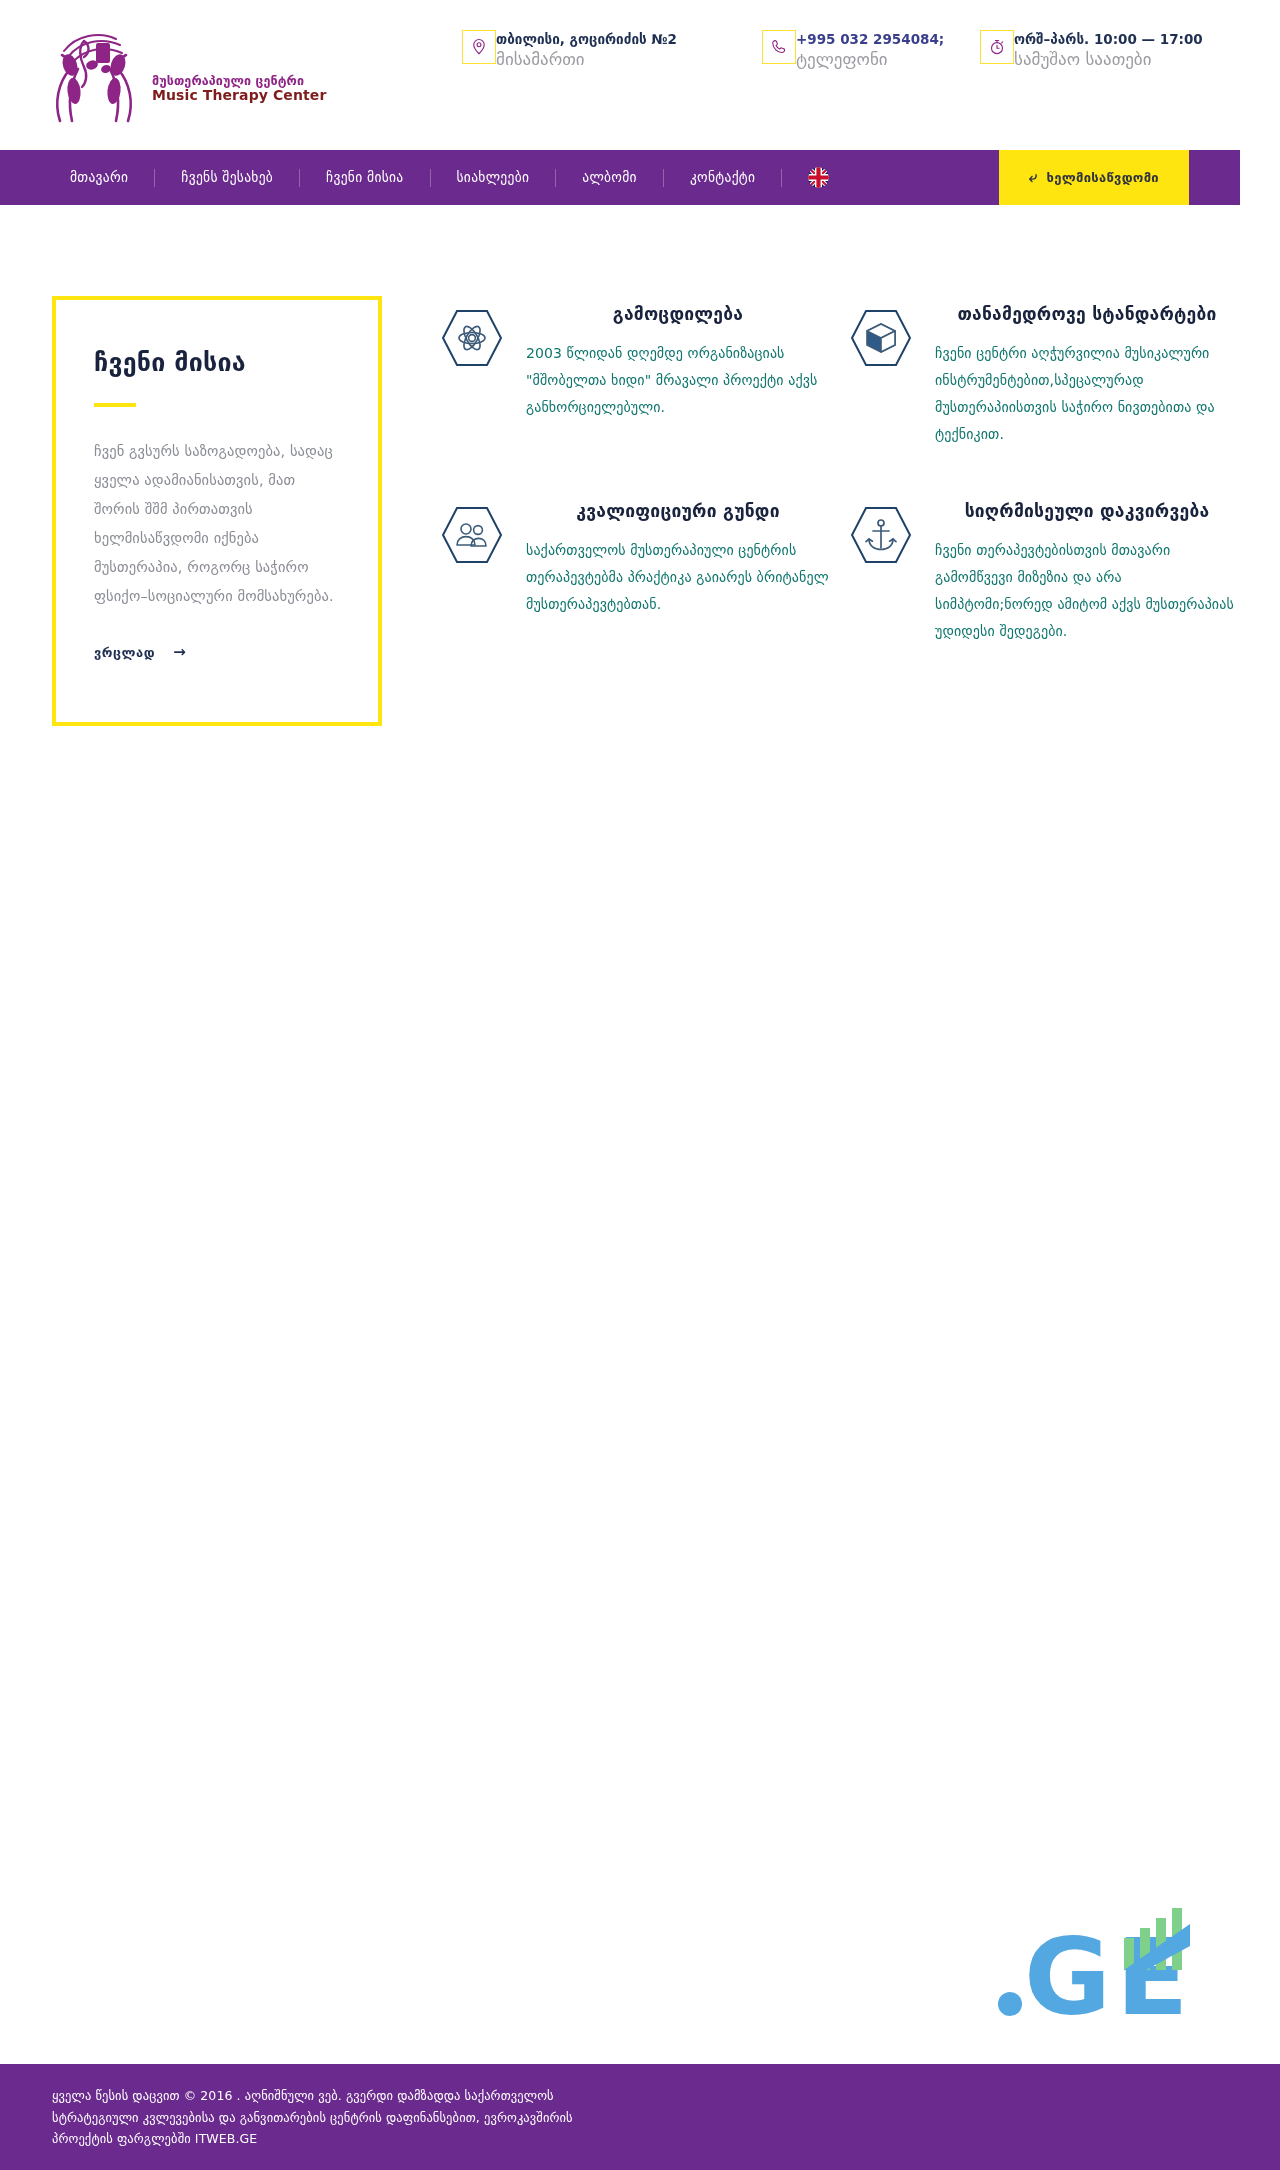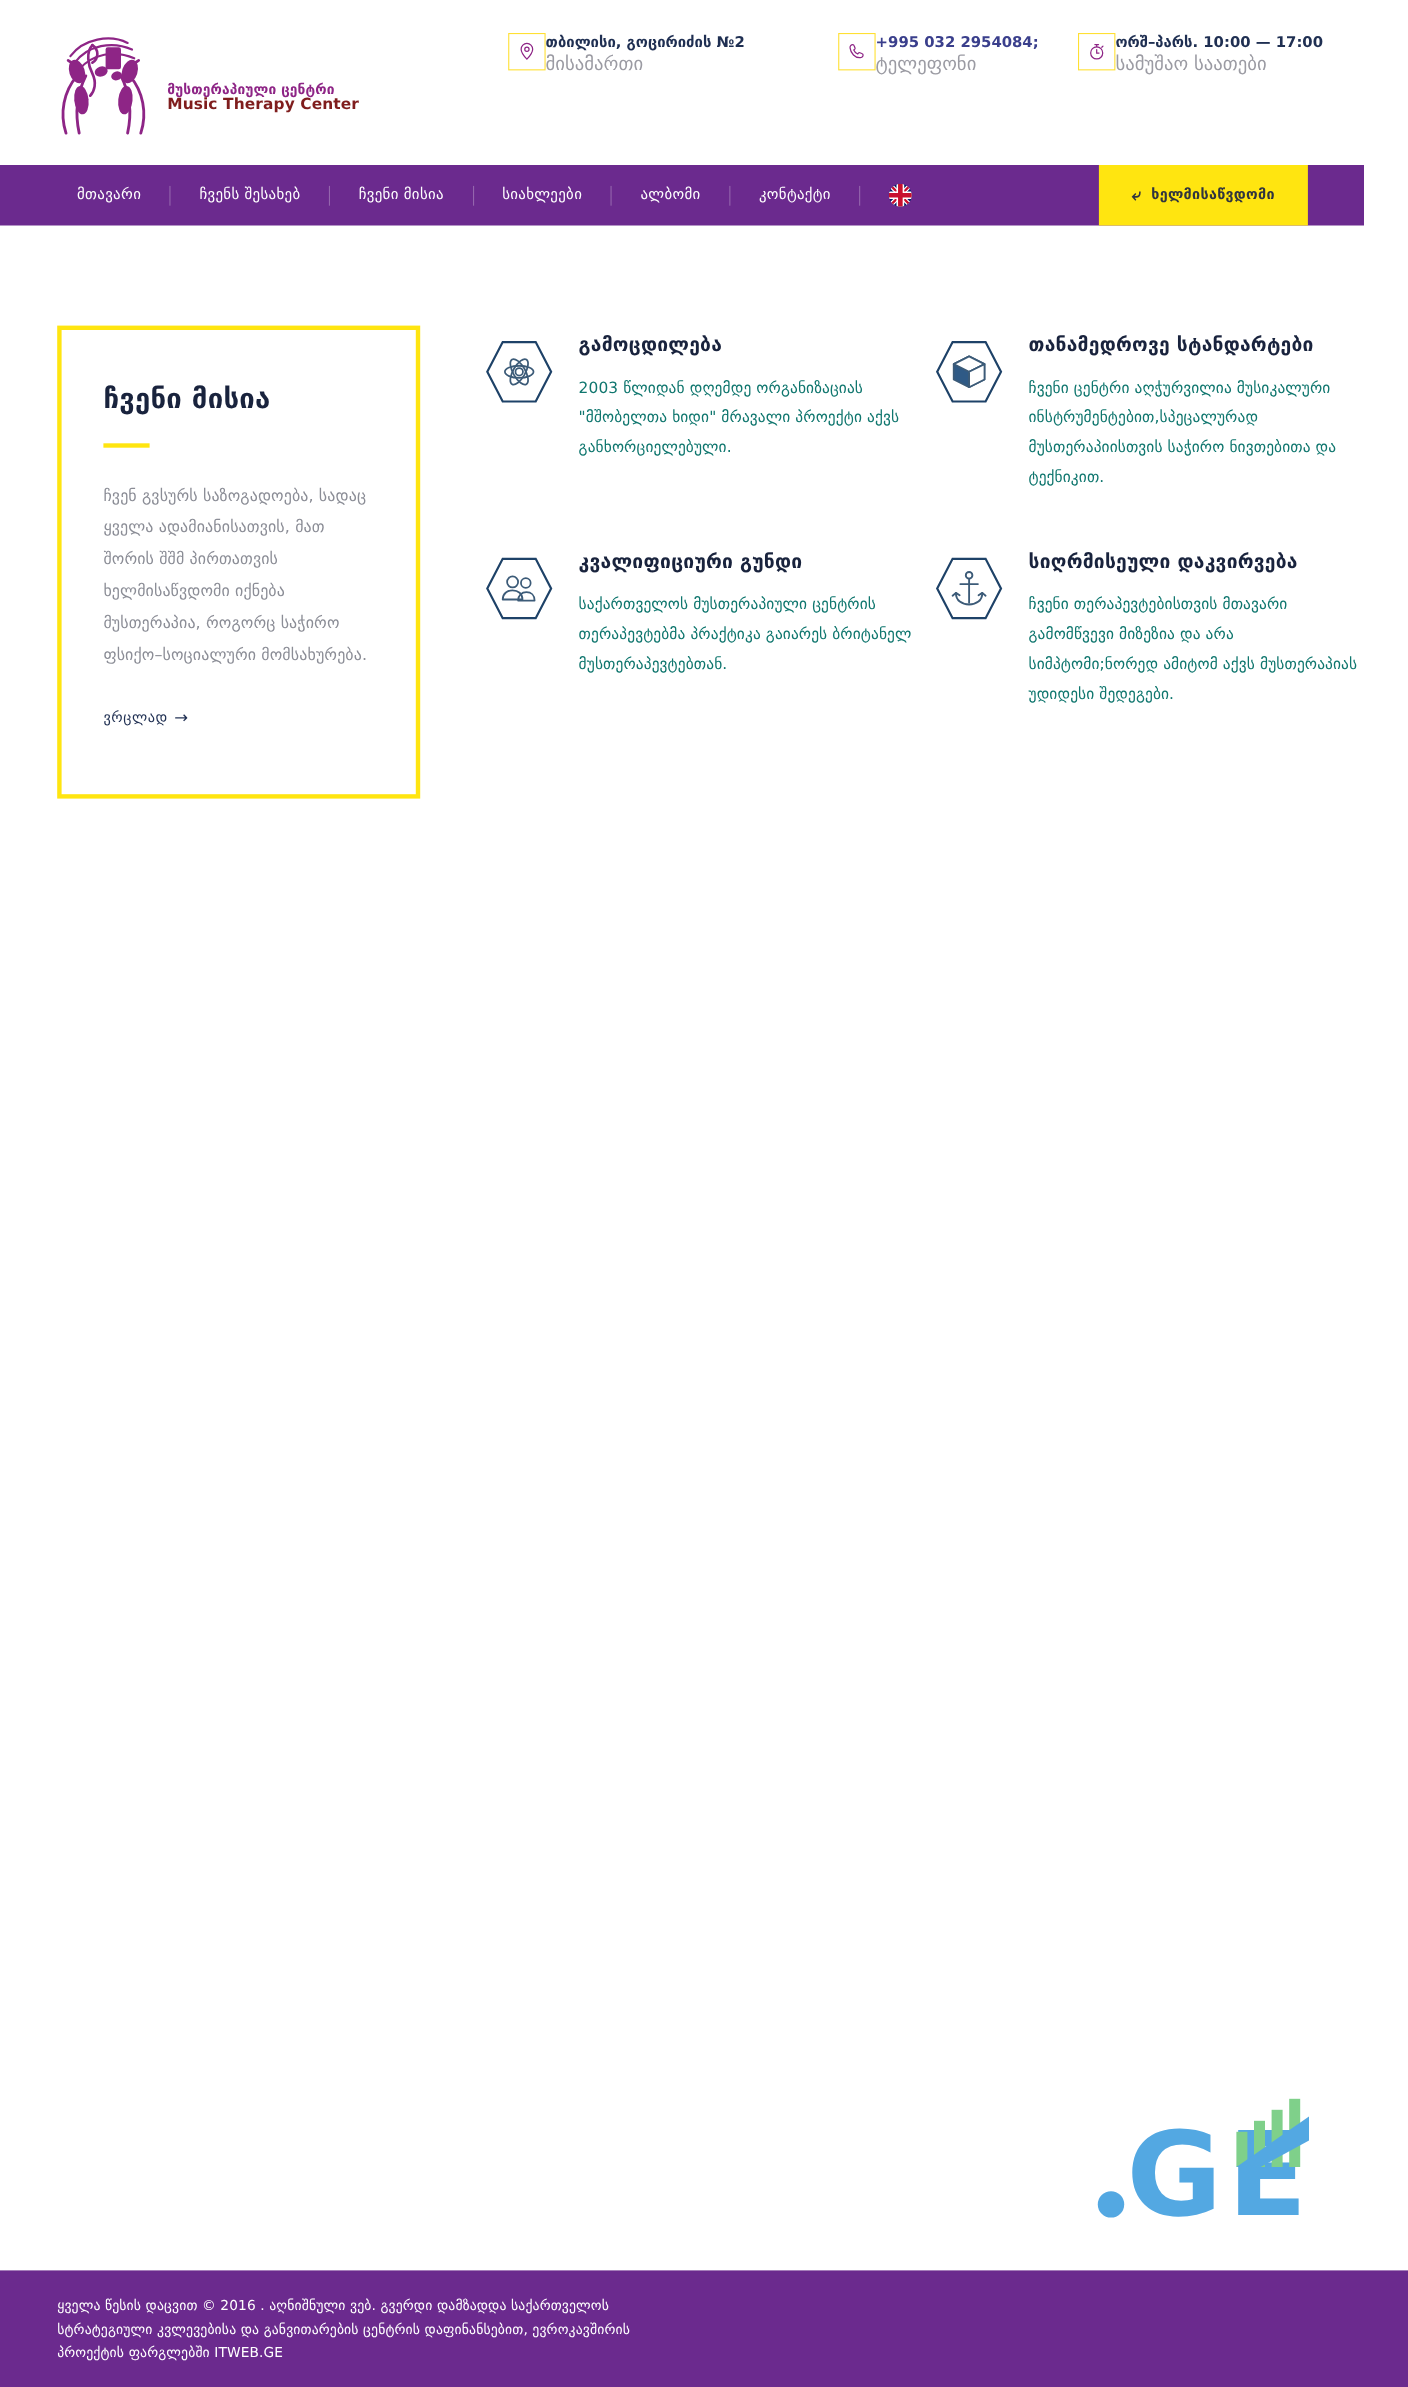--- a/index.html
+++ b/index.html
@@ -178,25 +178,25 @@
   .mission-body {
     font-size: 14.5px;
     color: #8b8d96;
     line-height: 2.0;
     letter-spacing: .1px;
   }
   .mission-link {
     margin-top: 34px;
     font-size: 13px;
     color: #1f2f52;
-    font-weight: 400;
+    font-weight: 700;
     letter-spacing: .5px;
     display: inline-flex;
     align-items: center;
-    gap: 6px;
+    gap: 18px;
     cursor: pointer;
   }
   .mission-link .arr { font-size: 15px; line-height: 1; }
 
   
   .features {
     position: absolute;
     left: 440px; top: 300px;
     width: 800px;
     display: grid;
@@ -216,20 +216,21 @@
     margin-top: 6px;
   }
   .feature-body { padding-top: 4px; }
   .feature-title {
     font-size: 17.5px;
     color: #19233d;
     font-weight: 700;
     letter-spacing: .2px;
     line-height: 1.25;
     margin-bottom: 14px;
+    text-align: center;
   }
   .feature-text {
     font-size: 14px;
     color: #0f766e;
     line-height: 1.92;
     letter-spacing: .1px;
   }
 
   
   .ge-logo {

